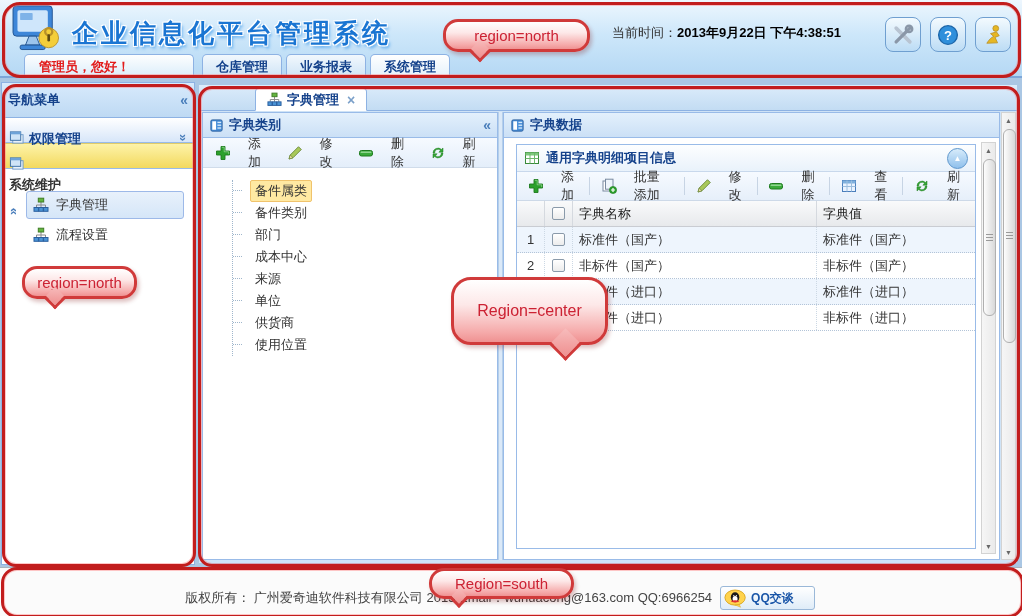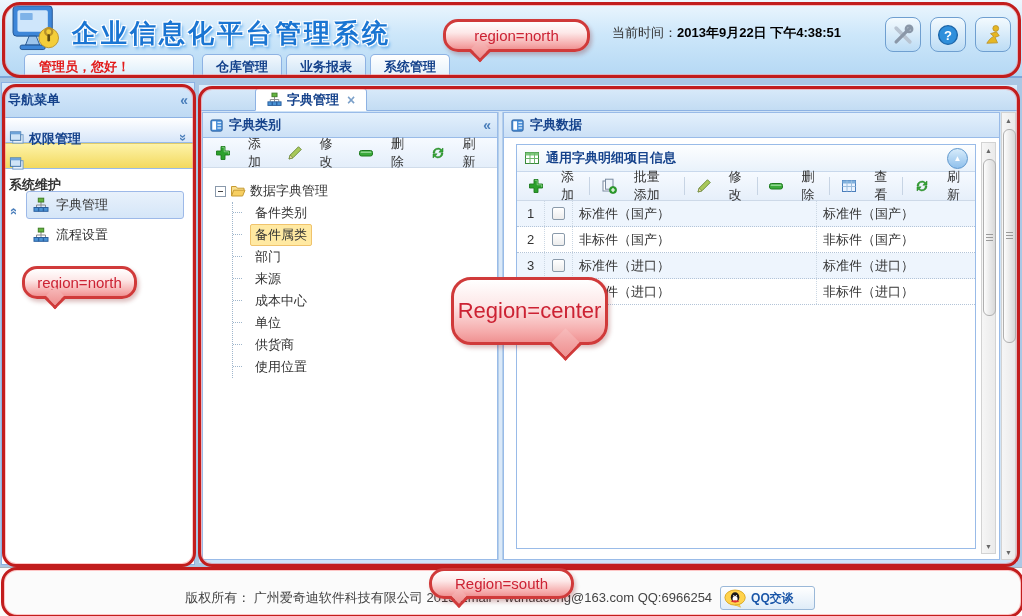--- a/index.html
+++ b/index.html
@@ -150,21 +150,21 @@
     background:linear-gradient(180deg,#ffffff 0%,#fde8e8 40%,#f5a9a9 85%,#ef9292 100%);
     color:#cc2233;font-size:15px;display:flex;align-items:center;justify-content:center;
     box-shadow:2px 3px 4px rgba(120,0,0,.25);}
   .callout::after{content:"";position:absolute;width:13px;height:13px;
     background:linear-gradient(135deg,#f7bcbc,#ef9090);border-right:3px solid #d03a3a;border-bottom:3px solid #d03a3a;
     transform:rotate(45deg);bottom:-10px;}
   .c-north{left:443px;top:19px;width:147px;height:33px;}
   .c-north::after{left:26px;}
   .c-west{left:22px;top:266px;width:115px;height:33px;}
   .c-west::after{left:22px;}
-  .c-center{left:451px;top:277px;width:157px;height:68px;font-size:22px;border-radius:20px;}
+  .c-center{left:451px;top:277px;width:157px;height:68px;font-size:16px;border-radius:20px;}
   .c-center::after{right:28px;width:20px;height:20px;bottom:-14px;}
   .c-south{left:429px;top:568px;width:145px;height:31px;}
   .c-south::after{left:20px;width:11px;height:11px;bottom:-9px;}
 </style>
 </head>
 <body>
 
 <div class="stage">
 
   <div class="north">
@@ -344,85 +344,75 @@
             <i>
               <svg viewBox="0 0 16 16">
                 <path d="M3 8a5 5 0 0 1 8.4-3.6L13 3v4.2H8.8l1.7-1.7A3.3 3.3 0 0 0 4.7 8z" fill="#36a836" stroke="#1e7a1e" stroke-width=".5"></path>
                 <path d="M13 8a5 5 0 0 1-8.4 3.6L3 13V8.8h4.2L5.5 10.5A3.3 3.3 0 0 0 11.3 8z" fill="#36a836" stroke="#1e7a1e" stroke-width=".5"></path>
               </svg>
             </i>
             <em style="font-style:normal">刷新</em>
           </span>
       </div>
       <div class="tree">
-        <div class="trow">
-          <span class="expander"></span>
-          <span>
-              <svg viewBox="0 0 16 16">
-                <path d="M1.5 13V3.5h4.6l1.3 1.7H14v2" fill="#f9df8f" stroke="#c79b32"></path>
-                <path d="M1.5 13l2.2-5.8H15L12.6 13z" fill="#f7cf62" stroke="#c79b32"></path>
-              </svg>
-            </span>
-          <span>数据字典管理</span>
-        </div>
         <div class="tkids">
+          <div class="tnode selected">
+              <span class="dash"></span>
+              <span>
+                <svg viewBox="0 0 16 16">
+                  <path d="M3.5 1.5h6l3 3v10h-9z" fill="#fff" stroke="#7a9ac0"></path>
+                  <path d="M9.5 1.5v3h3z" fill="#dce9f7" stroke="#7a9ac0"></path>
+                  <path d="M5 7h6M5 9.5h6M5 12h4" stroke="#c3d4e8"></path>
+                </svg>
+              </span>
+              <span class="lbl">备件属类</span>
+            </div>
           <div class="tnode">
               <span class="dash"></span>
               <span>
                 <svg viewBox="0 0 16 16">
                   <path d="M3.5 1.5h6l3 3v10h-9z" fill="#fff" stroke="#7a9ac0"></path>
                   <path d="M9.5 1.5v3h3z" fill="#dce9f7" stroke="#7a9ac0"></path>
                   <path d="M5 7h6M5 9.5h6M5 12h4" stroke="#c3d4e8"></path>
                 </svg>
               </span>
               <span class="lbl">备件类别</span>
             </div>
-          <div class="tnode selected">
-              <span class="dash"></span>
-              <span>
-                <svg viewBox="0 0 16 16">
-                  <path d="M3.5 1.5h6l3 3v10h-9z" fill="#fff" stroke="#7a9ac0"></path>
-                  <path d="M9.5 1.5v3h3z" fill="#dce9f7" stroke="#7a9ac0"></path>
-                  <path d="M5 7h6M5 9.5h6M5 12h4" stroke="#c3d4e8"></path>
-                </svg>
-              </span>
-              <span class="lbl">备件属类</span>
-            </div>
           <div class="tnode">
               <span class="dash"></span>
               <span>
                 <svg viewBox="0 0 16 16">
                   <path d="M3.5 1.5h6l3 3v10h-9z" fill="#fff" stroke="#7a9ac0"></path>
                   <path d="M9.5 1.5v3h3z" fill="#dce9f7" stroke="#7a9ac0"></path>
                   <path d="M5 7h6M5 9.5h6M5 12h4" stroke="#c3d4e8"></path>
                 </svg>
               </span>
               <span class="lbl">部门</span>
             </div>
           <div class="tnode">
               <span class="dash"></span>
               <span>
                 <svg viewBox="0 0 16 16">
                   <path d="M3.5 1.5h6l3 3v10h-9z" fill="#fff" stroke="#7a9ac0"></path>
                   <path d="M9.5 1.5v3h3z" fill="#dce9f7" stroke="#7a9ac0"></path>
                   <path d="M5 7h6M5 9.5h6M5 12h4" stroke="#c3d4e8"></path>
                 </svg>
               </span>
+              <span class="lbl">成本中心</span>
+            </div>
+          <div class="tnode">
+              <span class="dash"></span>
+              <span>
+                <svg viewBox="0 0 16 16">
+                  <path d="M3.5 1.5h6l3 3v10h-9z" fill="#fff" stroke="#7a9ac0"></path>
+                  <path d="M9.5 1.5v3h3z" fill="#dce9f7" stroke="#7a9ac0"></path>
+                  <path d="M5 7h6M5 9.5h6M5 12h4" stroke="#c3d4e8"></path>
+                </svg>
+              </span>
               <span class="lbl">来源</span>
-            </div>
-          <div class="tnode">
-              <span class="dash"></span>
-              <span>
-                <svg viewBox="0 0 16 16">
-                  <path d="M3.5 1.5h6l3 3v10h-9z" fill="#fff" stroke="#7a9ac0"></path>
-                  <path d="M9.5 1.5v3h3z" fill="#dce9f7" stroke="#7a9ac0"></path>
-                  <path d="M5 7h6M5 9.5h6M5 12h4" stroke="#c3d4e8"></path>
-                </svg>
-              </span>
-              <span class="lbl">成本中心</span>
             </div>
           <div class="tnode">
               <span class="dash"></span>
               <span>
                 <svg viewBox="0 0 16 16">
                   <path d="M3.5 1.5h6l3 3v10h-9z" fill="#fff" stroke="#7a9ac0"></path>
                   <path d="M9.5 1.5v3h3z" fill="#dce9f7" stroke="#7a9ac0"></path>
                   <path d="M5 7h6M5 9.5h6M5 12h4" stroke="#c3d4e8"></path>
                 </svg>
               </span>
@@ -541,20 +531,28 @@
                 <i>
                   <svg viewBox="0 0 16 16">
                     <path d="M3 8a5 5 0 0 1 8.4-3.6L13 3v4.2H8.8l1.7-1.7A3.3 3.3 0 0 0 4.7 8z" fill="#36a836" stroke="#1e7a1e" stroke-width=".5"></path>
                     <path d="M13 8a5 5 0 0 1-8.4 3.6L3 13V8.8h4.2L5.5 10.5A3.3 3.3 0 0 0 11.3 8z" fill="#36a836" stroke="#1e7a1e" stroke-width=".5"></path>
                   </svg>
                 </i>
                 <em style="font-style:normal">刷新</em>
               </span>
           </div>
           <div class="grid">
+            <div class="grow ghead">
+              <div class="gcell c-num"></div>
+              <div class="gcell c-chk">
+                  <span class="checkbox"></span>
+                </div>
+              <div class="gcell c-name">字典名称</div>
+              <div class="gcell c-val">字典值</div>
+            </div>
             <div class="grow gdata alt">
               <div class="gcell c-num">1</div>
               <div class="gcell c-chk">
                   <span class="checkbox"></span>
                 </div>
               <div class="gcell c-name">标准件（国产）</div>
               <div class="gcell c-val">标准件（国产）</div>
             </div>
             <div class="grow gdata">
               <div class="gcell c-num">2</div>

